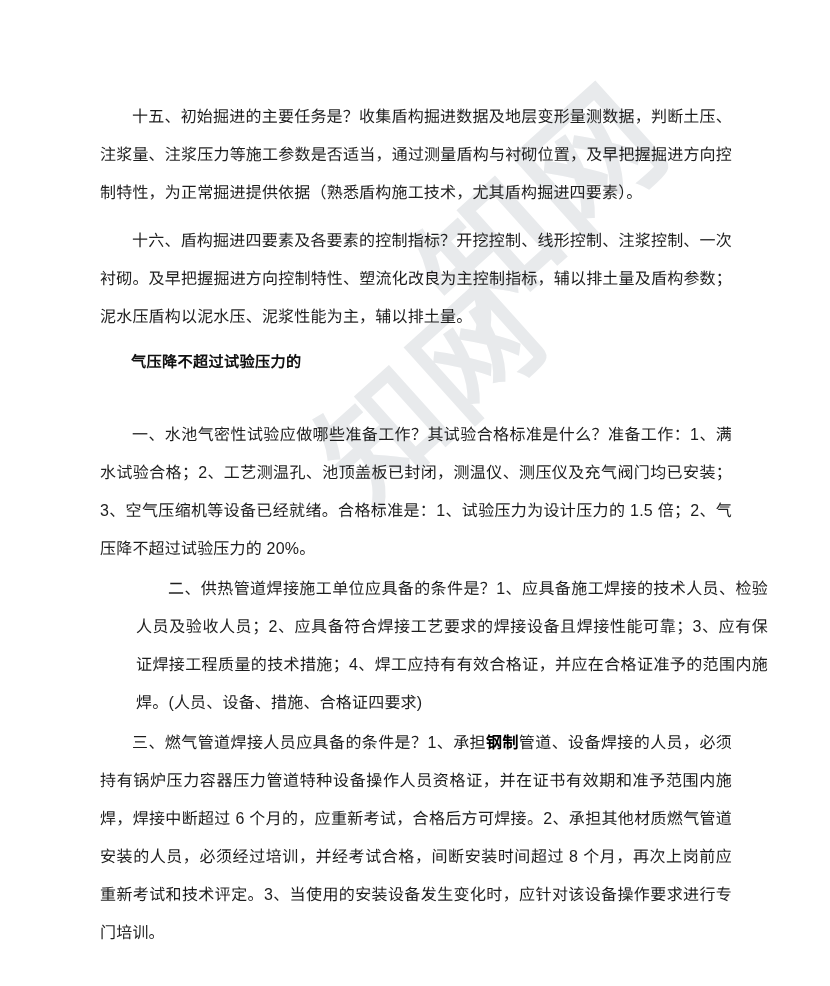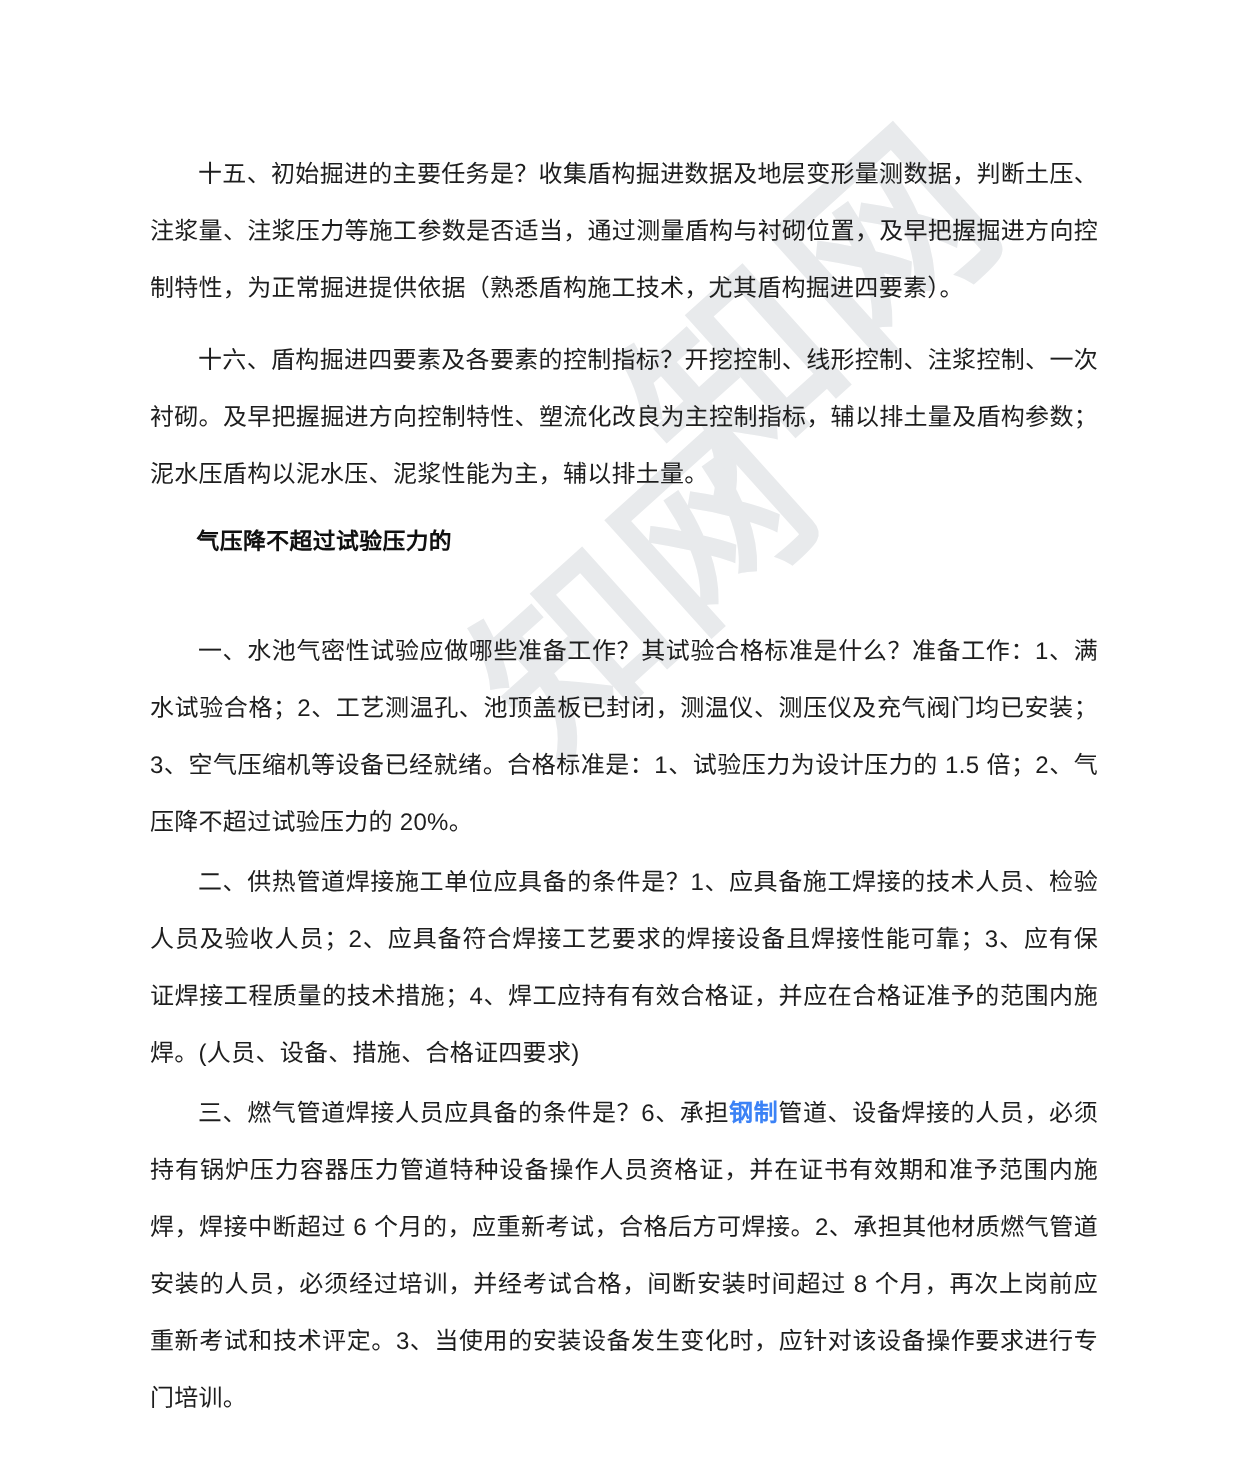--- a/index.html
+++ b/index.html
@@ -87,29 +87,29 @@
     font-size: 15.2px;
     line-height: 38px;
     font-weight: 700;
     color: #101010;
     text-indent: 0;
     letter-spacing: 0.02em;
   }
 
   b.inline-bold {
     font-weight: 700;
-    color: #3b82f6;
+    color: #000000;
   }
 
   
   #para-q15    { top: 82px; }
   #para-q16    { top: 206px; }
   #heading-sec { top: 330px; }
   #para-w1     { top: 400px; }
-  #para-w2     { top: 554px; }
+  #para-w2     { top: 554px; margin-left: 36px; }
   #para-w3     { top: 708px; }
 </style>
 </head>
 <body>
 
 <div id="page">
 
   <div id="watermark-layer">
     <div class="wm wm-a">知网</div>
     <div class="wm wm-b">知网</div>
@@ -120,16 +120,16 @@
     <p class="para" id="para-q15">十五、初始掘进的主要任务是？收集盾构掘进数据及地层变形量测数据，判断土压、注浆量、注浆压力等施工参数是否适当，通过测量盾构与衬砌位置，及早把握掘进方向控制特性，为正常掘进提供依据（熟悉盾构施工技术，尤其盾构掘进四要素）。</p>
 
     <p class="para" id="para-q16">十六、盾构掘进四要素及各要素的控制指标？开挖控制、线形控制、注浆控制、一次衬砌。及早把握掘进方向控制特性、塑流化改良为主控制指标，辅以排土量及盾构参数；泥水压盾构以泥水压、泥浆性能为主，辅以排土量。</p>
 
     <h2 class="heading" id="heading-sec">气压降不超过试验压力的</h2>
 
     <p class="para" id="para-w1">一、水池气密性试验应做哪些准备工作？其试验合格标准是什么？准备工作：1、满水试验合格；2、工艺测温孔、池顶盖板已封闭，测温仪、测压仪及充气阀门均已安装；3、空气压缩机等设备已经就绪。合格标准是：1、试验压力为设计压力的 1.5 倍；2、气压降不超过试验压力的 20%。</p>
 
     <p class="para" id="para-w2">二、供热管道焊接施工单位应具备的条件是？1、应具备施工焊接的技术人员、检验人员及验收人员；2、应具备符合焊接工艺要求的焊接设备且焊接性能可靠；3、应有保证焊接工程质量的技术措施；4、焊工应持有有效合格证，并应在合格证准予的范围内施焊。(人员、设备、措施、合格证四要求)</p>
 
-    <p class="para" id="para-w3"><span>三、燃气管道焊接人员应具备的条件是？6、承担</span><b class="inline-bold">钢制</b><span>管道、设备焊接的人员，必须持有锅炉压力容器压力管道特种设备操作人员资格证，并在证书有效期和准予范围内施焊，焊接中断超过 6 个月的，应重新考试，合格后方可焊接。2、承担其他材质燃气管道安装的人员，必须经过培训，并经考试合格，间断安装时间超过 8 个月，再次上岗前应重新考试和技术评定。3、当使用的安装设备发生变化时，应针对该设备操作要求进行专门培训。</span></p>
+    <p class="para" id="para-w3"><span>三、燃气管道焊接人员应具备的条件是？1、承担</span><b class="inline-bold">钢制</b><span>管道、设备焊接的人员，必须持有锅炉压力容器压力管道特种设备操作人员资格证，并在证书有效期和准予范围内施焊，焊接中断超过 6 个月的，应重新考试，合格后方可焊接。2、承担其他材质燃气管道安装的人员，必须经过培训，并经考试合格，间断安装时间超过 8 个月，再次上岗前应重新考试和技术评定。3、当使用的安装设备发生变化时，应针对该设备操作要求进行专门培训。</span></p>
 
   </div>
 </div>
 
 </body></html>

